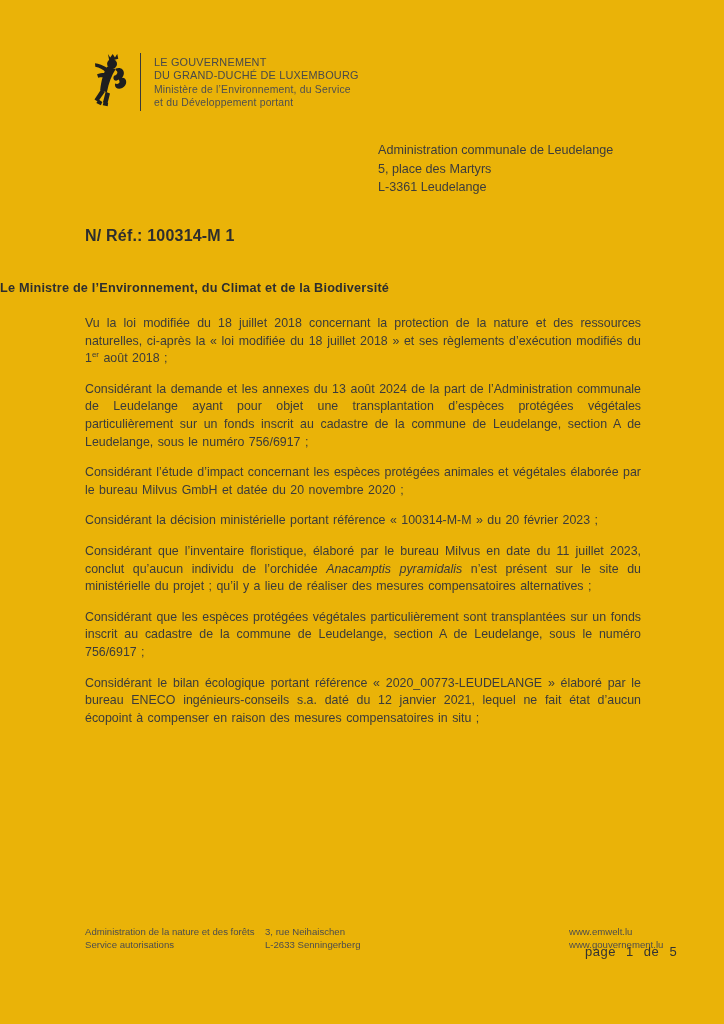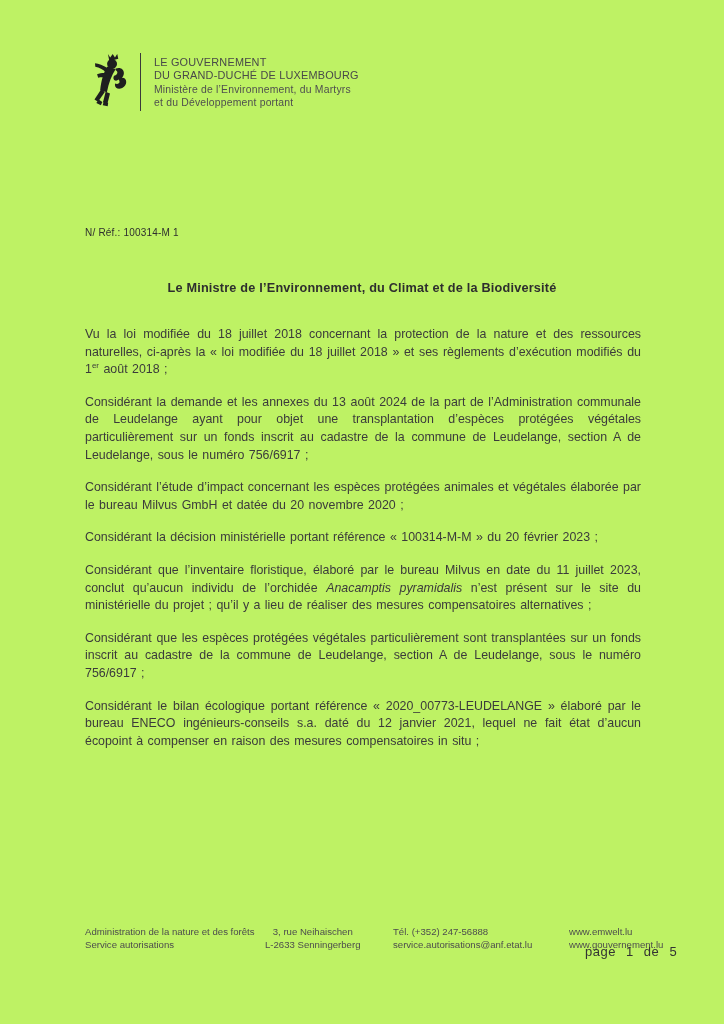--- a/index.html
+++ b/index.html
@@ -1,51 +1,51 @@
 <!DOCTYPE html>
 <html lang="fr"><head>
 <meta charset="utf-8">
 <style>
   html,body{margin:0;padding:0;background:#e8e8e8;}
   .page{
     position:relative;
     width:724px;height:1024px;
-    background:#bef264;
+    background:#eab308;
     font-family:"Liberation Sans", sans-serif;
     color:#383838;
     margin:0 auto;
     overflow:hidden;
   }
   
   .letterhead{position:absolute;left:92px;top:50px;display:flex;align-items:flex-start;}
   .lion{width:36px;height:60px;margin-top:2px;}
   .logo-divider{width:0;border-left:1.6px solid #3a3a3a;height:58px;margin-left:12px;margin-right:13px;margin-top:3px;}
   .logo-text{font-size:10.4px;line-height:13.4px;color:#4f4f4f;letter-spacing:.2px;padding-top:6px;}
   .logo-text .caps{font-size:10.9px;color:#494949;}
   
   .recipient{position:absolute;left:378px;top:141px;font-size:12.6px;line-height:18.6px;color:#3c3c3c;}
   
-  .reference{position:absolute;left:85px;top:227px;font-size:10px;font-weight:normal;color:#2e2e2e;letter-spacing:.2px;}
+  .reference{position:absolute;left:85px;top:227px;font-size:16px;font-weight:bold;color:#2e2e2e;letter-spacing:.2px;}
   
-  .doc-title{position:absolute;left:0;top:281px;width:724px;text-align:center;font-size:12.7px;font-weight:bold;color:#2e2e2e;letter-spacing:.2px;}
+  .doc-title{position:absolute;left:0;top:281px;width:724px;font-size:12.7px;font-weight:bold;color:#2e2e2e;letter-spacing:.2px;}
   
   .body-text{position:absolute;left:85px;top:311px;width:556px;}
   .para{
-    margin:15px 0 13px 0;
+    margin:4px 0 13px 0;
     font-size:12.4px;line-height:17.6px;
     text-align:justify;color:#3b3b3b;
     word-spacing:1px;
   }
   .para sup{font-size:8px;vertical-align:5px;line-height:0;}
   .para em{font-style:italic;}
   
   .footer{position:absolute;left:0;top:0;width:724px;height:976px;pointer-events:none;}
   .fcol{position:absolute;font-size:9.6px;line-height:13.2px;color:#4d4d4d;}
   .fcol1{left:85px;top:925px;}
-  .fcol2{left:265px;top:925px;text-align:center;}
+  .fcol2{left:265px;top:925px;}
   .fcol3{left:393px;top:925px;}
   .fcol4{left:545px;top:925px;margin-left:24px;}
   .page-indicator{position:absolute;left:585px;top:944px;font-size:13px;color:#333;word-spacing:6px;letter-spacing:.5px;}
 </style>
 </head>
 <body>
 
 <div class="page">
 
   <div class="letterhead">
@@ -60,25 +60,30 @@
         <path d="M12.8 38.5 L10.2 48.5 14.6 49.6 17 40.2 Z"></path>
         <path d="M22.5 16 C29 13.5 33 19.5 28.5 25 C33.5 24.5 34.5 32 28.8 34.8 C24.5 36.8 20.8 34.2 22 30.5 C25 31.8 27.6 29.6 25.4 26.6 C22.2 29.4 18.8 26.2 21 23 C24.4 22 25.2 18.8 22.5 17.6 Z"></path>
         <path d="M6 46 l3.6 2.4 -1.4 3 -4.4-2.2 Z"></path>
         <path d="M10.8 47.8 l4.4 1.2 -.4 3.4 -4.8-1 Z"></path>
       </g>
     </svg>
     <div class="logo-divider"></div>
     <div class="logo-text">
       <div class="caps">LE GOUVERNEMENT</div>
       <div class="caps">DU GRAND-DUCHÉ DE LUXEMBOURG</div>
-      <div>Ministère de l’Environnement, du Martyrs</div>
+      <div>Ministère de l’Environnement, du Service</div>
       <div>et du Développement portant</div>
     </div>
   </div>
 
+  <div class="recipient">
+    <div>Administration communale de Leudelange</div>
+    <div>5, place des Martyrs</div>
+    <div>L-3361 Leudelange</div>
+  </div>
 
   <div class="reference">N/ Réf.: 100314-M 1</div>
 
   <div class="doc-title">Le Ministre de l’Environnement, du Climat et de la Biodiversité</div>
 
   <div class="body-text">
       <p class="para"><span>Vu la loi modifiée du 18 juillet 2018 concernant la protection de la nature et des ressources naturelles, ci-après la « loi modifiée du 18 juillet 2018 » et ses règlements d’exécution modifiés du 1</span><sup>er</sup><span> août 2018 ;</span></p>
       <p class="para"><span>Considérant la demande et les annexes du 13 août 2024 de la part de l’Administration communale de Leudelange ayant pour objet une transplantation d’espèces protégées végétales particulièrement sur un fonds inscrit au cadastre de la commune de Leudelange, section A de Leudelange, sous le numéro 756/6917 ;</span></p>
       <p class="para"><span>Considérant l’étude d’impact concernant les espèces protégées animales et végétales élaborée par le bureau Milvus GmbH et datée du 20 novembre 2020 ;</span></p>
       <p class="para"><span>Considérant la décision ministérielle portant référence « 100314-M-M » du 20 février 2023 ;</span></p>
@@ -89,24 +94,20 @@
 
   <div class="footer">
     <div class="fcol fcol1">
       <div>Administration de la nature et des forêts</div>
       <div>Service autorisations</div>
     </div>
     <div class="fcol fcol2">
       <div>3, rue Neihaischen</div>
       <div>L-2633 Senningerberg</div>
     </div>
-    <div class="fcol fcol3">
-      <div>Tél. (+352) 247-56888</div>
-      <div>service.autorisations@anf.etat.lu</div>
-    </div>
     <div class="fcol fcol4">
       <div>www.emwelt.lu</div>
       <div>www.gouvernement.lu</div>
     </div>
     <div class="page-indicator">page 1 de 5</div>
   </div>
 
 </div>
 
 </body></html>

